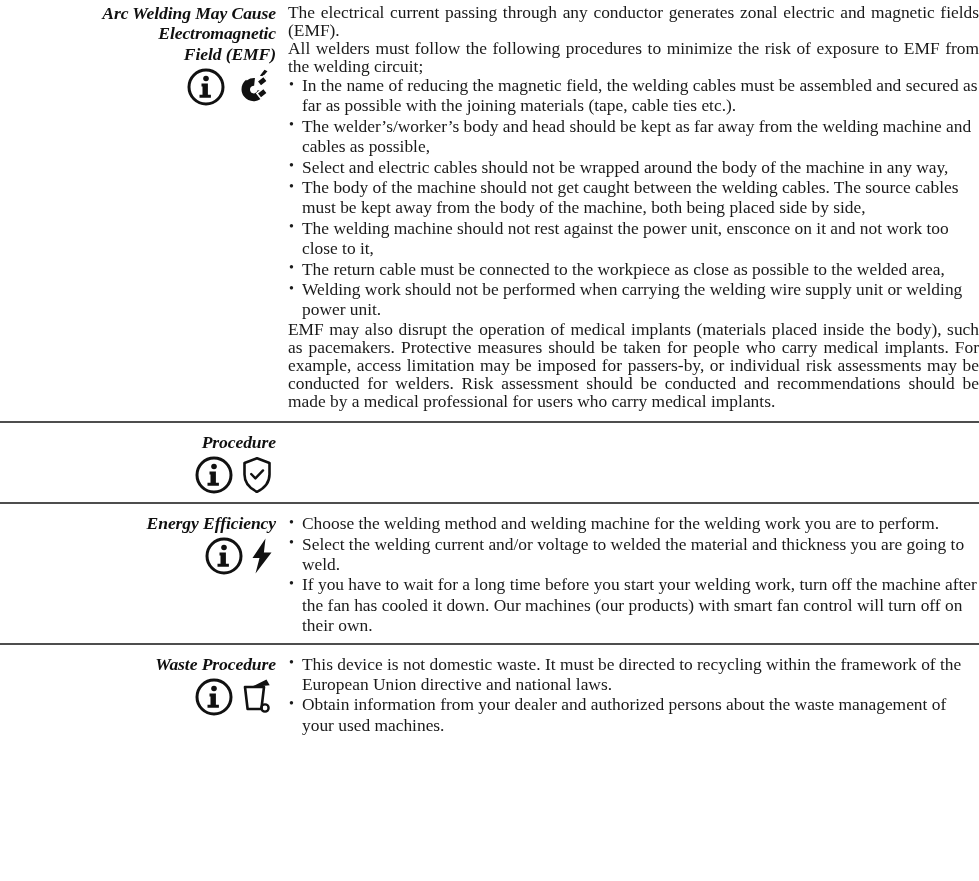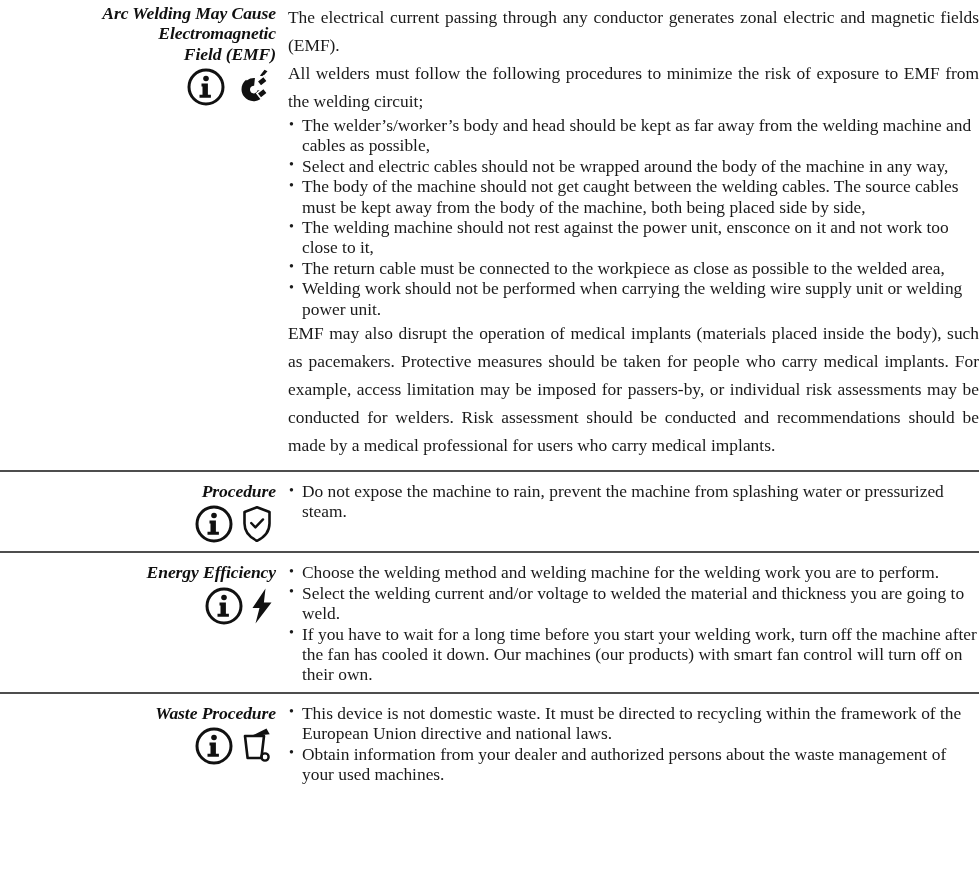--- a/index.html
+++ b/index.html
@@ -58,21 +58,21 @@
   }
   .body-col {
     flex: 1 1 auto;
     box-sizing: border-box;
     padding-left: 10px;
     padding-right: 0px;
   }
   p.para {
     margin: 0;
     font-size: 17.4px;
-    line-height: 28px;
+    line-height: 18px;
     text-align: justify;
     text-justify: inter-word;
     color: #1a1a1a;
     hyphens: none;
   }
   ul.bullets {
     margin: 0;
     padding: 0;
     list-style: none;
   }
@@ -133,20 +133,21 @@
             <rect x="27.0" y="11.0" width="8.4" height="6.4" fill="#111" stroke="#fff" stroke-width="1.6" transform="rotate(-38 31.2 14.2)"></rect>
             <rect x="27.0" y="23.0" width="8.4" height="6.4" fill="#111" stroke="#fff" stroke-width="1.6" transform="rotate(-38 31.2 26.2)"></rect>
           </svg>
         </span>
       </div>
     </div>
     <div class="body-col">
       <p class="para">The electrical current passing through any conductor generates zonal electric and magnetic fields (EMF).</p>
       <p class="para">All welders must follow the following procedures to minimize the risk of exposure to EMF from the welding circuit;</p>
       <ul class="bullets">
+        <li>In the name of reducing the magnetic field, the welding cables must be assembled and secured as far as possible with the joining materials (tape, cable ties etc.).</li>
         <li>The welder’s/worker’s body and head should be kept as far away from the welding machine and cables as possible,</li>
         <li>Select and electric cables should not be wrapped around the body of the machine in any way,</li>
         <li>The body of the machine should not get caught between the welding cables. The source cables must be kept away from the body of the machine, both being placed side by side,</li>
         <li>The welding machine should not rest against the power unit, ensconce on it and not work too close to it,</li>
         <li>The return cable must be connected to the workpiece as close as possible to the welded area,</li>
         <li>Welding work should not be performed when carrying the welding wire supply unit or welding power unit.</li>
       </ul>
       <p class="para">EMF may also disrupt the operation of medical implants (materials placed inside the body), such as pacemakers. Protective measures should be taken for people who carry medical implants. For example, access limitation may be imposed for passers-by, or individual risk assessments may be conducted for welders. Risk assessment should be conducted and recommendations should be made by a medical professional for users who carry medical implants.</p>
     </div>
   </div>
@@ -166,25 +167,20 @@
           </svg>
         </span>
         <span class="icon">
           <svg width="36" height="40" viewBox="0 0 36 40">
             <path d="M18 3.2 L5.5 8.0 v11.5 c0 8.4 5.6 14.0 12.5 17.3 c6.9 -3.3 12.5 -8.9 12.5 -17.3 V8.0 z" fill="none" stroke="#111" stroke-width="2.6" stroke-linejoin="round"></path>
             <path d="M12.2 19.0 l4.2 4.4 l7.6 -8.0" fill="none" stroke="#111" stroke-width="2.4" stroke-linecap="round" stroke-linejoin="round"></path>
           </svg>
         </span>
       </div>
     </div>
-    <div class="body-col">
-      <ul class="bullets">
-        <li>Do not expose the machine to rain, prevent the machine from splashing water or pressurized steam.</li>
-      </ul>
-    </div>
   </div>
 
   <div class="spacer-xs"></div>
   <div class="divider"></div>
 
   <div class="section" id="section-energy">
     <div class="label-col">
       <span class="label-text">Energy Efficiency</span>
       <div class="icon-row">
         <span class="icon">

